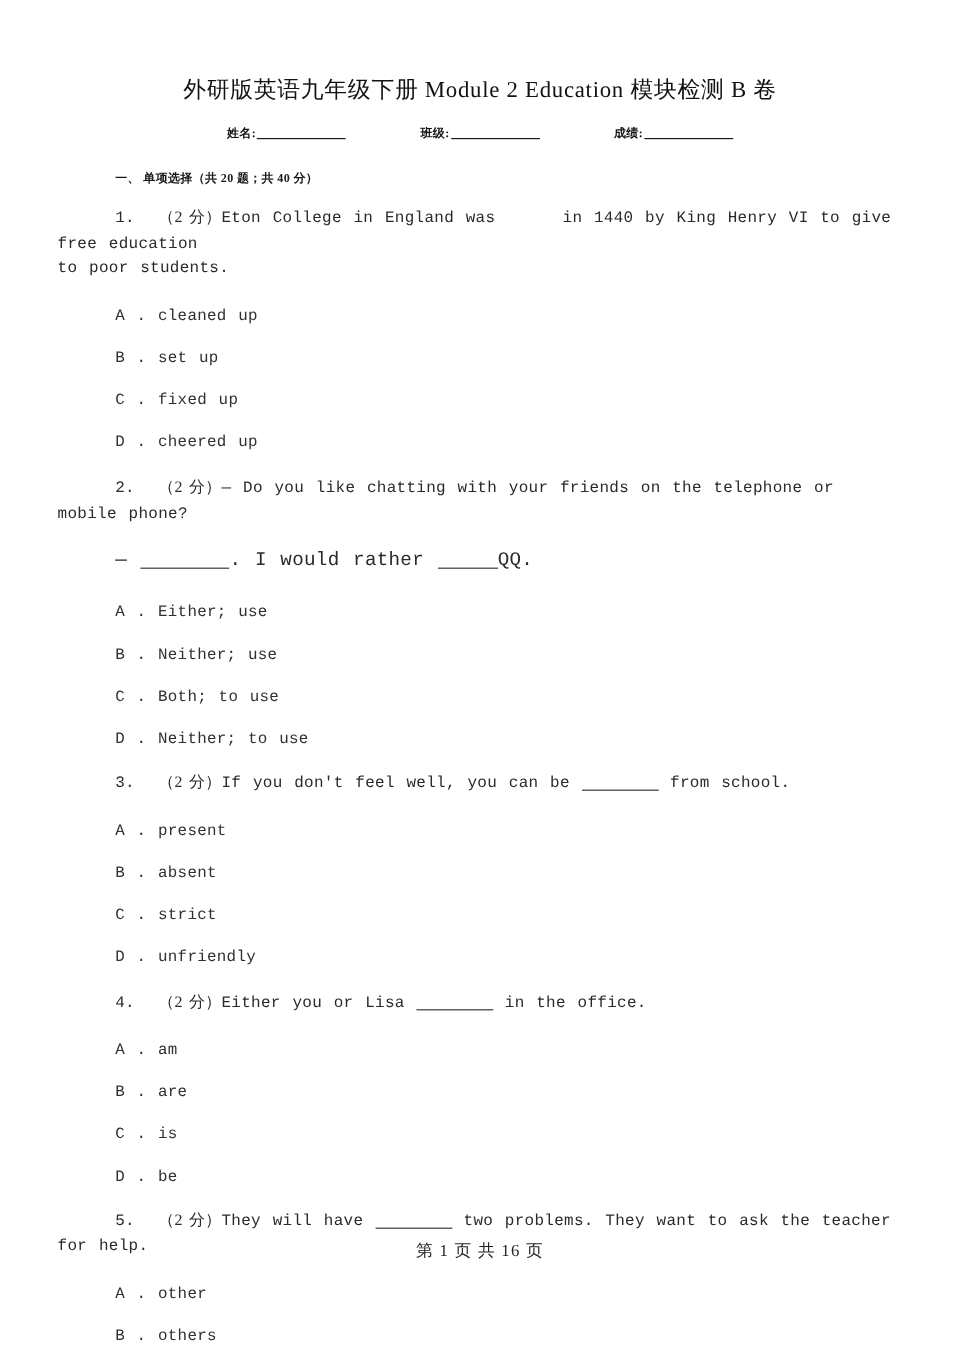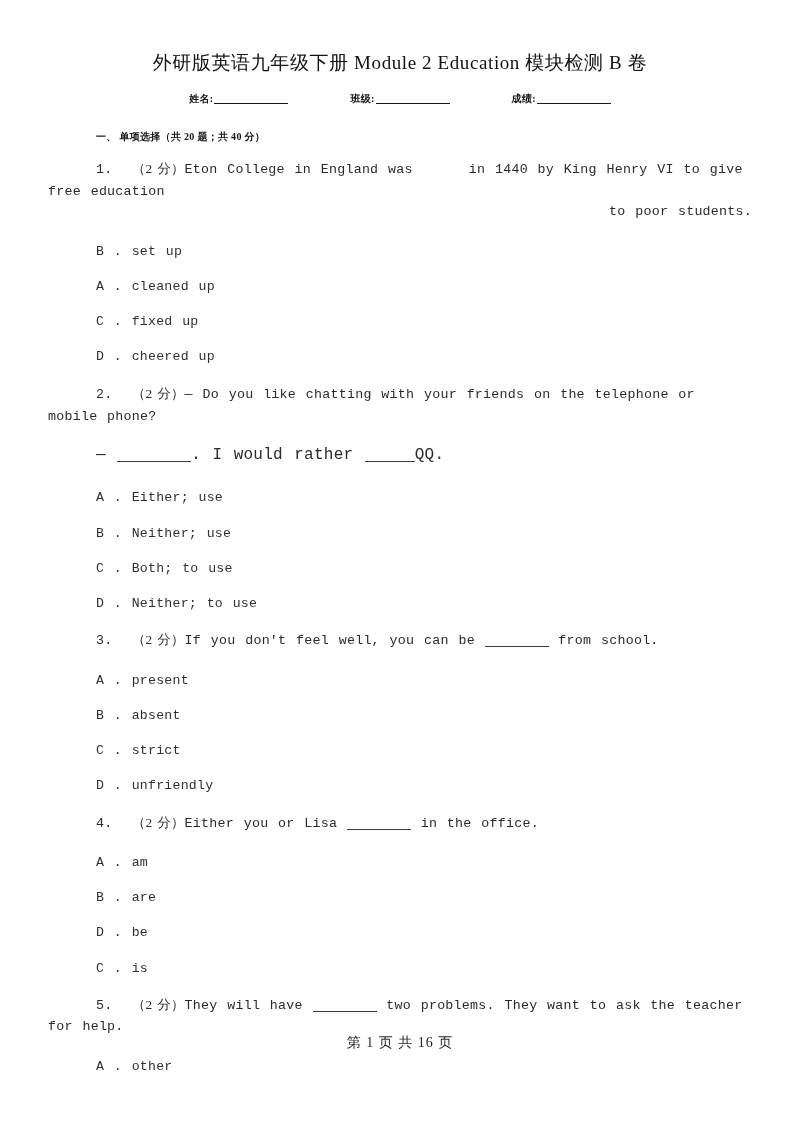--- a/index.html
+++ b/index.html
@@ -14,21 +14,21 @@
     font-family: "Liberation Serif", "DejaVu Serif", serif;
     color: #1c1c1c;
     overflow: hidden;
   }
   .page {
     position: absolute;
     top: 0; left: 0;
     width: 800px;
     height: 1132px;
     box-sizing: border-box;
-    padding: 4px 48px;
+    padding: 16px 48px;
   }
 
   
   .doc-title {
     margin: 0;
     padding-top: 46px;
     text-align: center;
     font-size: 19px;
     font-weight: normal;
     letter-spacing: 0.6px;
@@ -72,21 +72,20 @@
     line-height: 1.62;
     letter-spacing: 0.25px;
     color: #2a2a2a;
     font-family: "Liberation Mono", "DejaVu Sans Mono", monospace;
     text-indent: 48px;
     word-spacing: 1.5px;
   }
   .q-stem.cont {
     text-indent: 0;
     margin-top: -1px;
-    text-align: right;
   }
   .q-sub {
     font-size: 16px;
     line-height: 1.62;
     letter-spacing: 0.25px;
     color: #2a2a2a;
     font-family: "Liberation Mono", "DejaVu Sans Mono", monospace;
     margin-top: 16px;
     margin-left: 48px;
     word-spacing: 1.5px;
@@ -138,22 +137,22 @@
 
   <div class="id-line">
     <span class="id-field"><span>姓名:</span><span class="id-rule"></span></span><span class="id-field"><span>班级:</span><span class="id-rule"></span></span><span class="id-field"><span>成绩:</span><span class="id-rule"></span></span>
   </div>
 
   <div class="section-head">一、 单项选择（共 20 题；共 40 分）</div>
 
   <div class="q-block">
     <div class="q-stem"><span>1.</span>&nbsp;&nbsp;<span class="cn">（2 分）</span><span>Eton College in England was</span><span class="gap-blank"></span><span>in 1440 by King Henry VI to give free education</span></div>
     <div class="q-stem cont">to poor students.</div>
+    <div class="opt"><span>A .</span>&nbsp;<span>cleaned up</span></div>
     <div class="opt"><span>B .</span>&nbsp;<span>set up</span></div>
-    <div class="opt"><span>A .</span>&nbsp;<span>cleaned up</span></div>
     <div class="opt"><span>C .</span>&nbsp;<span>fixed up</span></div>
     <div class="opt"><span>D .</span>&nbsp;<span>cheered up</span></div>
   </div>
 
   <div class="q-block" style="margin-top:20px;">
     <div class="q-stem"><span>2.</span>&nbsp;&nbsp;<span class="cn">（2 分）</span><span>— Do you like chatting with your friends on the telephone or mobile phone?</span></div>
     <div class="q-sub"><span>—</span>&nbsp;<span class="rule w74"></span><span>. I would rather</span>&nbsp;<span class="rule w50"></span><span>QQ.</span></div>
     <div class="opt"><span>A .</span>&nbsp;<span>Either; use</span></div>
     <div class="opt"><span>B .</span>&nbsp;<span>Neither; use</span></div>
     <div class="opt"><span>C .</span>&nbsp;<span>Both; to use</span></div>
@@ -165,25 +164,26 @@
     <div class="opt"><span>A .</span>&nbsp;<span>present</span></div>
     <div class="opt"><span>B .</span>&nbsp;<span>absent</span></div>
     <div class="opt"><span>C .</span>&nbsp;<span>strict</span></div>
     <div class="opt"><span>D .</span>&nbsp;<span>unfriendly</span></div>
   </div>
 
   <div class="q-block" style="margin-top:19px;">
     <div class="q-stem"><span>4.</span>&nbsp;&nbsp;<span class="cn">（2 分）</span><span>Either you or Lisa</span>&nbsp;<span class="rule w64"></span>&nbsp;<span>in the office.</span></div>
     <div class="opt"><span>A .</span>&nbsp;<span>am</span></div>
     <div class="opt"><span>B .</span>&nbsp;<span>are</span></div>
+    <div class="opt"><span>C .</span>&nbsp;<span>is</span></div>
     <div class="opt"><span>D .</span>&nbsp;<span>be</span></div>
-    <div class="opt"><span>C .</span>&nbsp;<span>is</span></div>
   </div>
 
   <div class="q-block" style="margin-top:19px;">
     <div class="q-stem"><span>5.</span>&nbsp;&nbsp;<span class="cn">（2 分）</span><span>They will have</span>&nbsp;<span class="rule w64"></span>&nbsp;<span>two problems. They want to ask the teacher for help.</span></div>
     <div class="opt"><span>A .</span>&nbsp;<span>other</span></div>
+    <div class="opt"><span>B .</span>&nbsp;<span>others</span></div>
 
   </div>
 
   <div class="footer">第 1 页 共 16 页</div>
 
 </div>
 
 </body></html>

